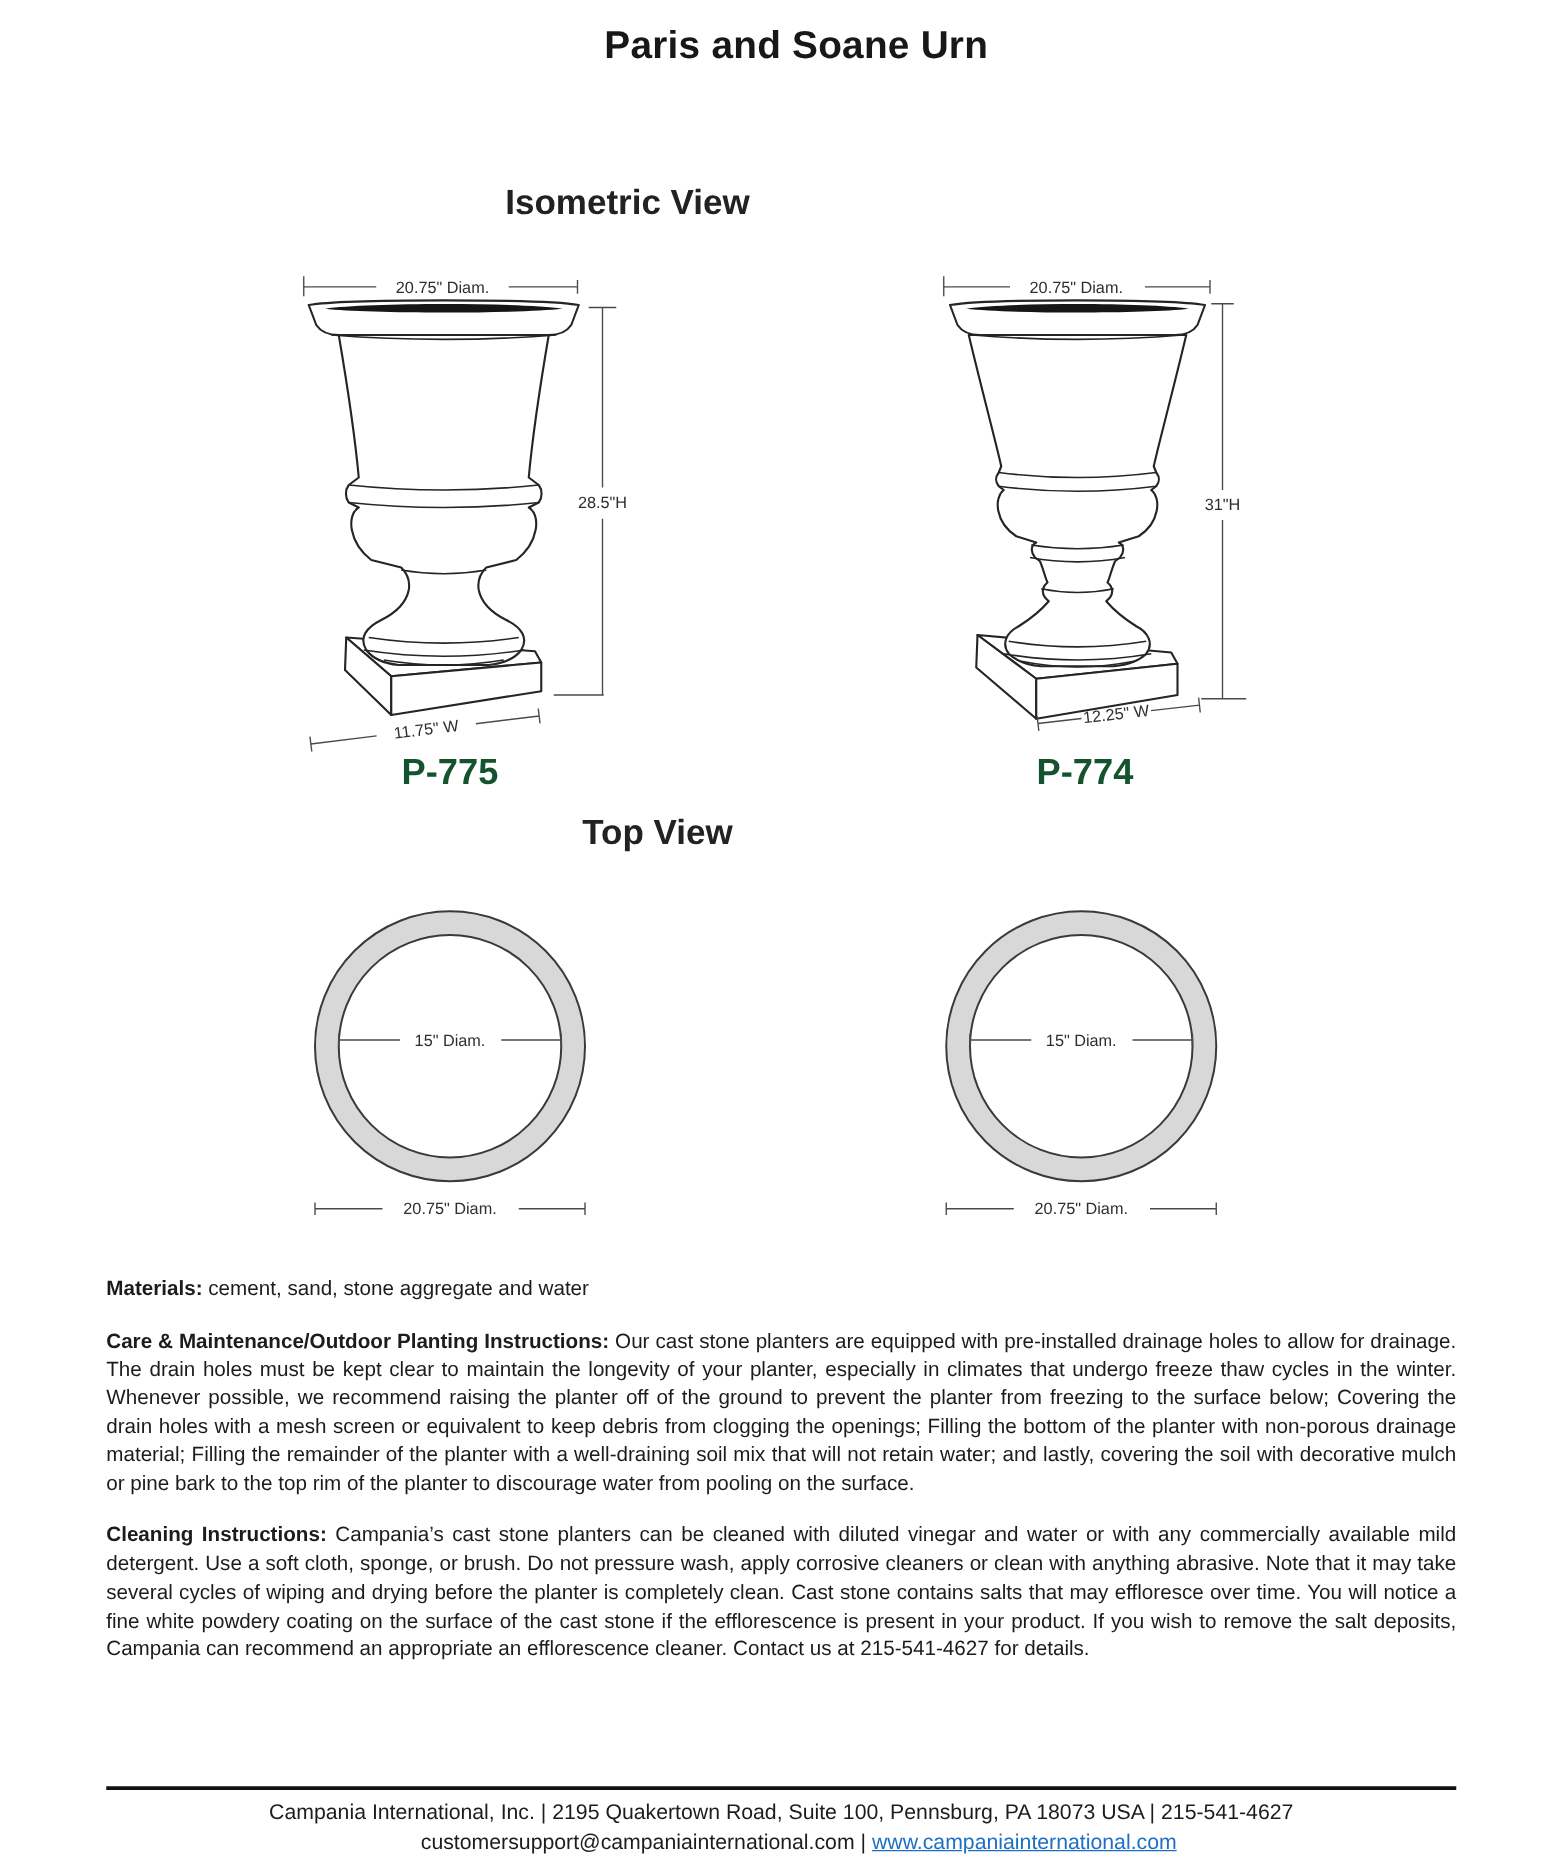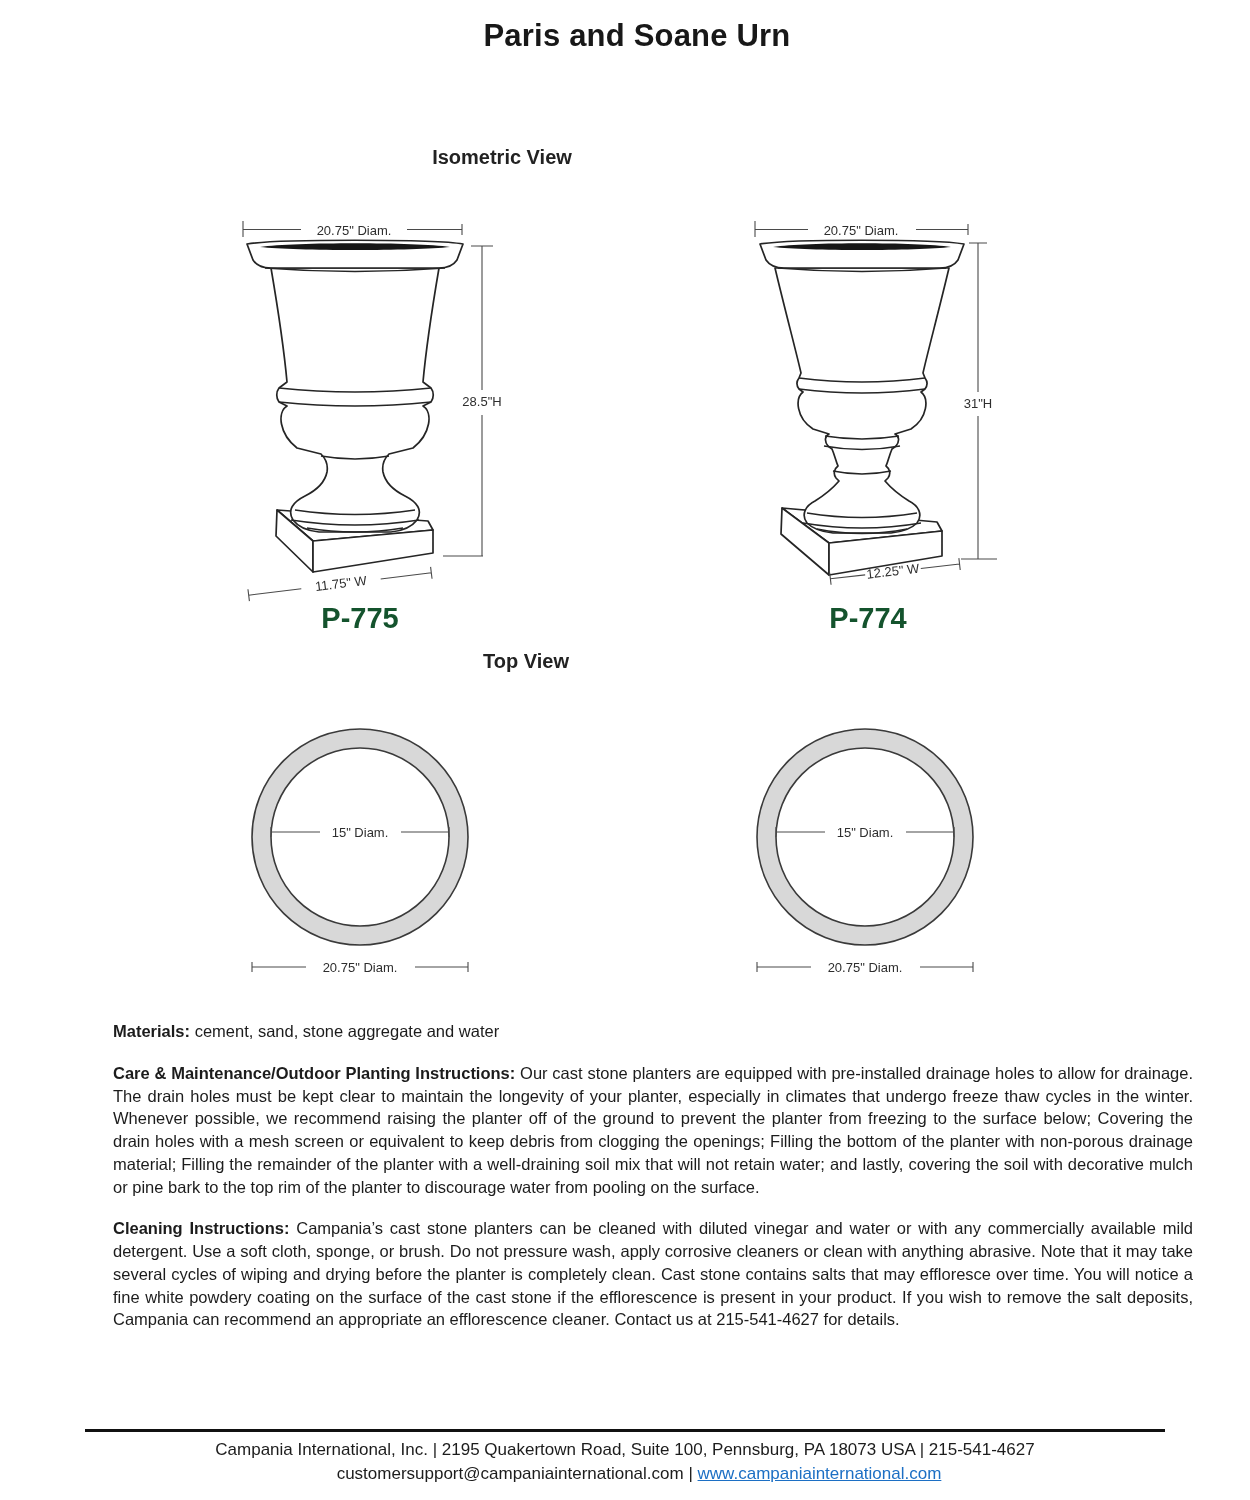--- a/index.html
+++ b/index.html
@@ -1,35 +1,35 @@
 <!DOCTYPE html>
 <html><head>
 <meta charset="utf-8">
 <style>
   html,body{margin:0;padding:0;background:#ffffff;}
   .page{position:relative;width:1250px;height:1500px;background:#fff;overflow:hidden;
         font-family:"Liberation Sans",sans-serif;color:#1b1b1b;}
   .abs{position:absolute;}
   .page-title{top:18px;left:12px;width:1250px;text-align:center;
               font-size:31px;font-weight:bold;letter-spacing:.2px;color:#181818;}
-  .view-heading{left:0;width:1004px;text-align:center;font-size:20px;font-weight:bold;color:#222;}
+  .view-heading{left:0;width:1004px;text-align:center;font-size:28px;font-weight:bold;color:#222;}
   .iso-heading{top:146px;}
   .top-heading{top:650px;padding-left:24px;}
   .model-label{top:602px;width:200px;text-align:center;font-size:29px;font-weight:bold;color:#14532d;}
   .model-775{left:260px;}
   .model-774{left:768px;}
   svg{display:block;}
   svg text{font-family:"Liberation Sans",sans-serif;font-size:13px;fill:#2e2e2e;}
   .dim-line{stroke:#4a4a4a;stroke-width:1.1;fill:none;}
   .outline{stroke:#252525;stroke-width:1.7;fill:#ffffff;stroke-linejoin:round;}
   .detail{stroke:#252525;stroke-width:1.3;fill:none;}
   .darkband{fill:#161616;stroke:none;}
   .ring-fill{fill:#d8d8d8;stroke:#3a3a3a;stroke-width:1.6;}
   .ring-inner{fill:#ffffff;stroke:#3a3a3a;stroke-width:1.6;}
-  .info{left:85px;top:1020px;width:1080px;font-size:16.5px;line-height:1.38;text-align:justify;color:#1c1c1c;margin-left:28px;}
+  .info{left:85px;top:1020px;width:1080px;font-size:16.5px;line-height:1.38;text-align:justify;color:#1c1c1c;}
   .info p{margin:0 0 19px 0;}
   .info b{font-weight:bold;}
   .footer-rule{left:85px;top:1429px;width:1080px;border-top:3px solid #111;height:0;}
   .footer-line{left:0;width:1250px;text-align:center;font-size:17px;color:#1c1c1c;}
   .footer-1{top:1440px;}
   .footer-2{top:1464px;margin-left:14px;}
   .link{color:#1c6fc4;text-decoration:underline;}
 </style>
 </head>
 <body>

